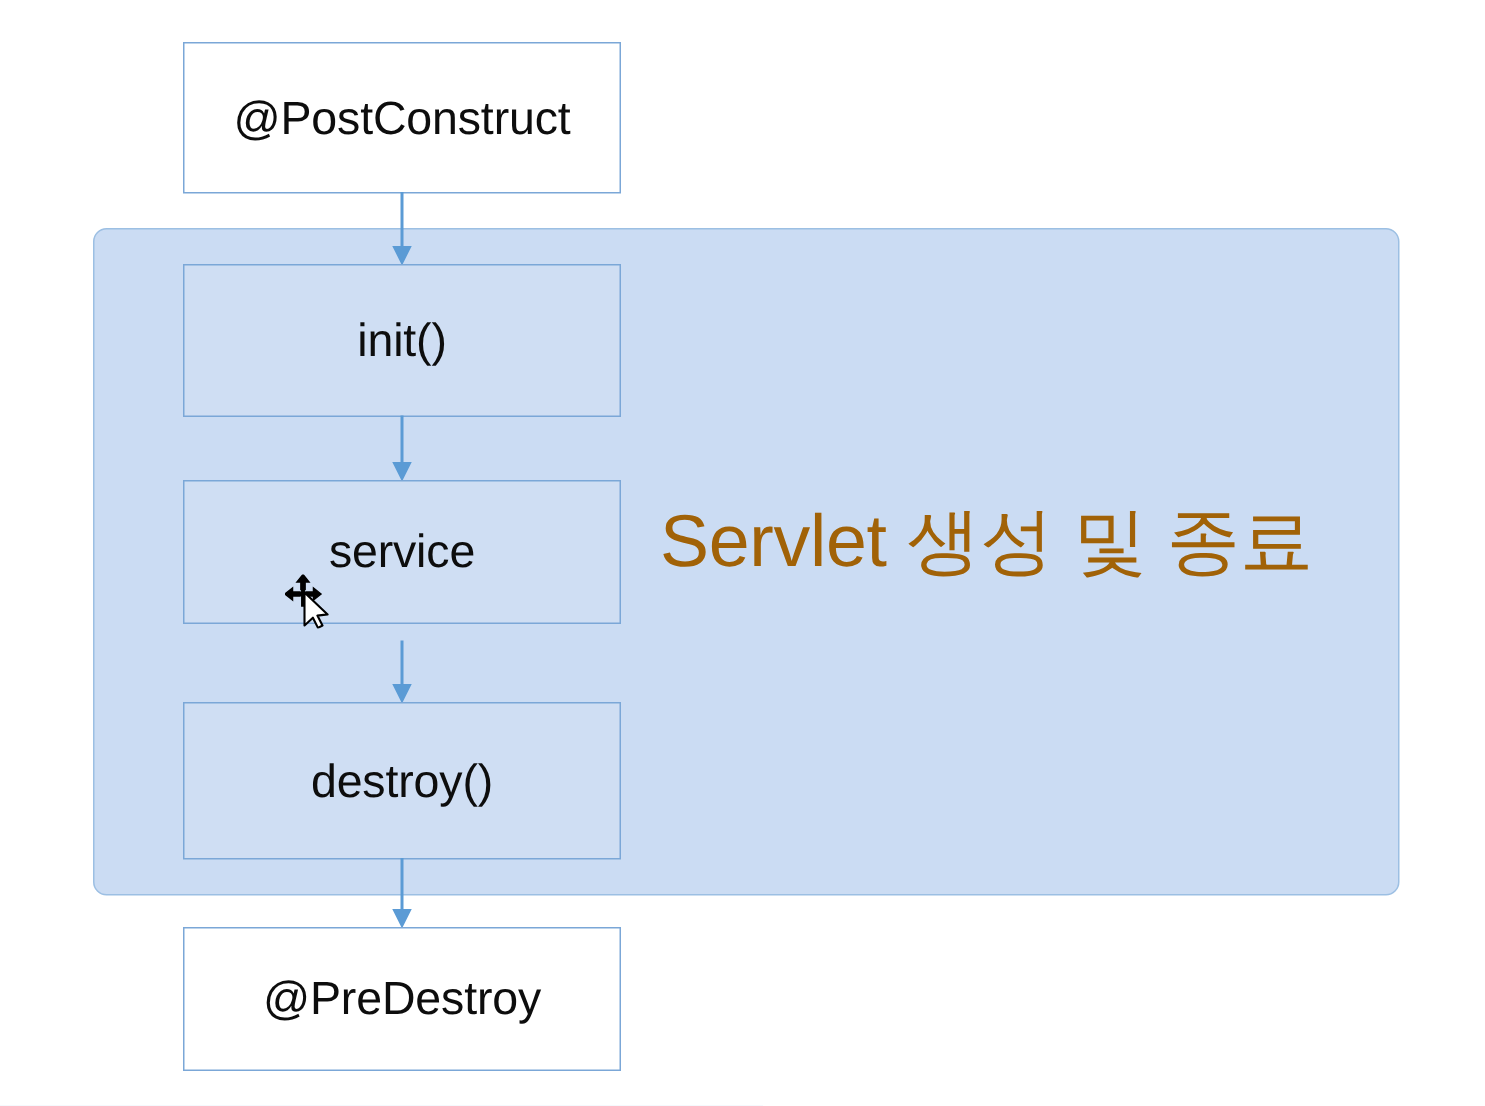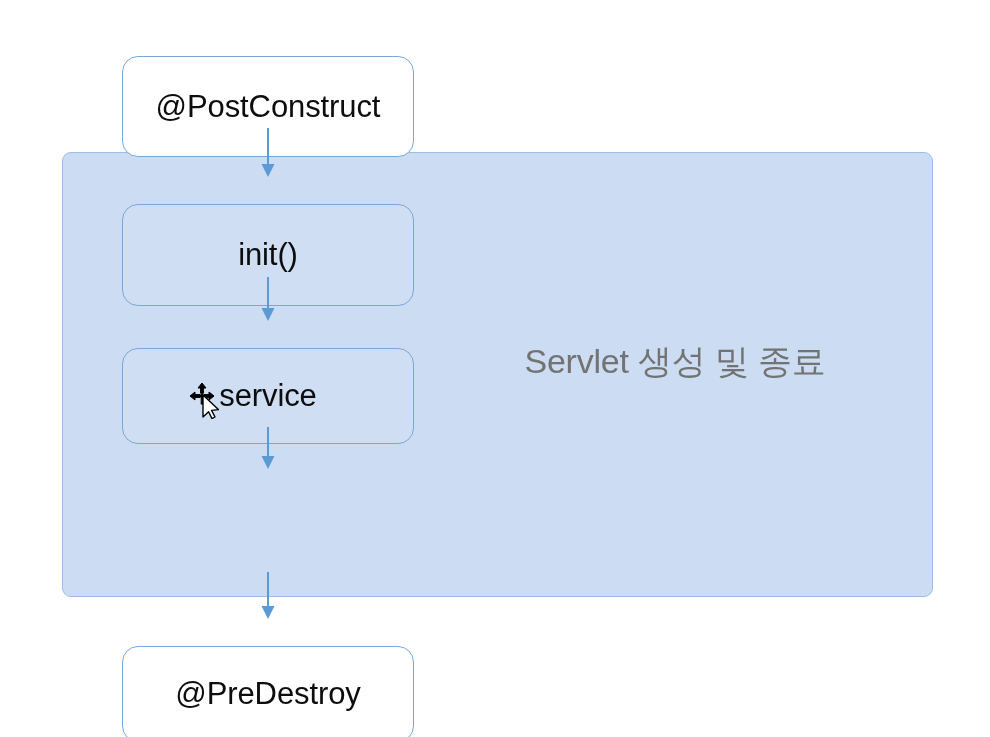--- a/index.html
+++ b/index.html
@@ -29,41 +29,39 @@
     background: #cbdcf3;
     border: 1px solid #9cbfe3;
     border-radius: 9px;
     box-sizing: border-box;
   }
   .group-label {
     position: absolute;
     left: 440px;
     top: 330px;
     width: 470px;
-    text-align: center;
-    font-size: 34px;
+    font-size: 49px;
     line-height: 62px;
-    color: #737373;
+    color: #a16207;
     letter-spacing: -0.2px;
     white-space: nowrap;
   }
 
   
   .node {
     position: absolute;
     left: 122px;
     width: 292px;
     box-sizing: border-box;
     border: 1px solid #7ba7d7;
-    border-radius: 16px;
+    border-radius: 0;
     display: flex;
     align-items: center;
     justify-content: center;
     color: #0d0d0d;
-    margin-top: 28px;
   }
   .node-outer {
     background: #ffffff;
   }
   .node-inner {
     background: #cfdef3;
   }
   .node-label {
     font-size: 31px;
     line-height: 38px;
@@ -136,20 +134,23 @@
     <span class="node-label">service</span>
   </div>
 
   <div class="connector" id="connector-3">
     <svg width="14" height="43" viewBox="0 0 14 43" aria-hidden="true">
       <line x1="7" y1="0" x2="7" y2="31" stroke="#5b9bd5" stroke-width="2"></line>
       <polygon points="0.5,29 13.5,29 7,42" fill="#5b9bd5"></polygon>
     </svg>
   </div>
 
+  <div class="node node-inner" id="node-destroy">
+    <span class="node-label">destroy()</span>
+  </div>
 
   <div class="connector" id="connector-4">
     <svg width="14" height="48" viewBox="0 0 14 48" aria-hidden="true">
       <line x1="7" y1="0" x2="7" y2="36" stroke="#5b9bd5" stroke-width="2"></line>
       <polygon points="0.5,34 13.5,34 7,47" fill="#5b9bd5"></polygon>
     </svg>
   </div>
 
   <div class="node node-outer" id="node-predestroy">
     <span class="node-label">@PreDestroy</span>

